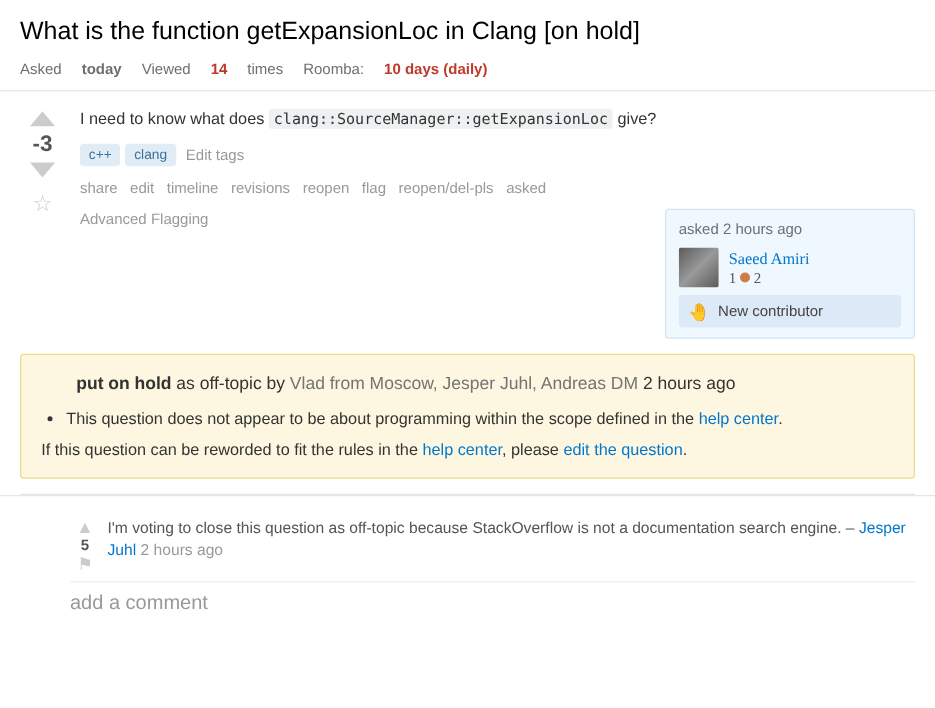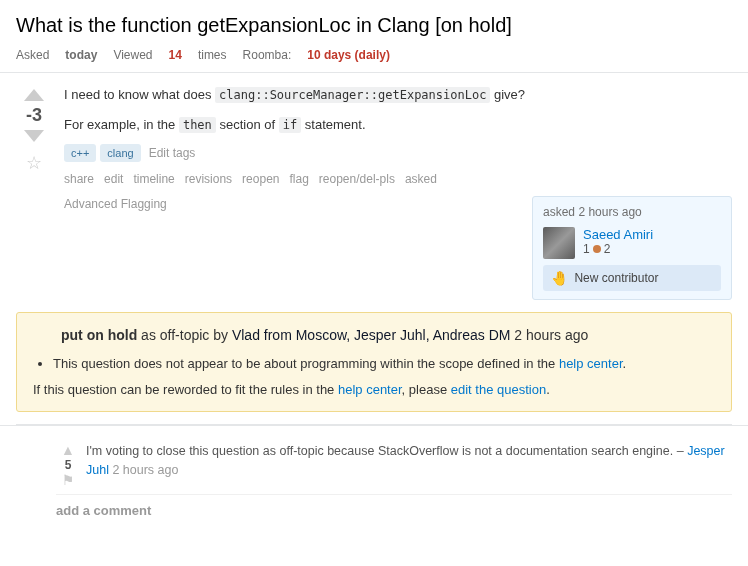--- a/index.html
+++ b/index.html
@@ -143,22 +143,23 @@
     }
 
     .user-card-meta {
       color: #6f6f6f;
       margin-bottom: 8px;
     }
 
     .user-info {
       display: flex;
       gap: 8px;
-      align-items: flex-start;
+      align-items: flex-end;
       margin-bottom: 6px;
+      font-family: Liberation Serif, serif;
     }
 
     .avatar {
       width: 32px;
       height: 32px;
       background: #888;
       border-radius: 2px;
       overflow: hidden;
       display: flex;
       align-items: center;
@@ -289,22 +290,21 @@
 
     .comment-text a {
       color: #07c;
       text-decoration: none;
     }
 
     .comment-time { color: #999; }
 
     .add-comment {
       padding: 8px 0 4px 0;
-      font-size: 13px;
-      font-weight: bold;
+      font-size: 16px;
     }
 
     .add-comment a {
       color: #999;
       text-decoration: none;
       cursor: pointer;
     }
 
     .divider {
       border: none;
@@ -351,27 +351,20 @@
     <div class="vote-count">-3</div>
     <div class="arrow-down"></div>
     <div class="star-btn">☆</div>
   </div>
 
   <div class="question-body">
     <p class="question-text">
       <span>I need to know what does</span>
       <code>clang::SourceManager::getExpansionLoc</code>
       <span>give?</span>
-    </p>
-    <p class="question-text">
-      <span>For example, in the</span>
-      <code>then</code>
-      <span>section of</span>
-      <code>if</code>
-      <span>statement.</span>
     </p>
 
     <div class="tags">
       <a class="tag">c++</a>
       <a class="tag">clang</a>
       <a class="edit-tags-link">Edit tags</a>
     </div>
 
     <div class="question-actions">
       <a>share</a>
@@ -413,21 +406,21 @@
         </div>
       </div>
     </div>
   </div>
 </div>
 
 <div class="on-hold-box">
   <p class="on-hold-title">
     <strong>put on hold</strong>
     <span>as off-topic by</span>
-    <a style="color:#0f172a; text-decoration:none;">Vlad from Moscow, Jesper Juhl, Andreas DM</a>
+    <a style="color:#737373; text-decoration:none;">Vlad from Moscow, Jesper Juhl, Andreas DM</a>
     <span>2 hours ago</span>
   </p>
   <ul>
     <li>
       <span>This question does not appear to be about programming within the scope defined in the</span>
       <a>help center</a><span>.</span>
     </li>
   </ul>
   <p>
     <span>If this question can be reworded to fit the rules in the</span>

